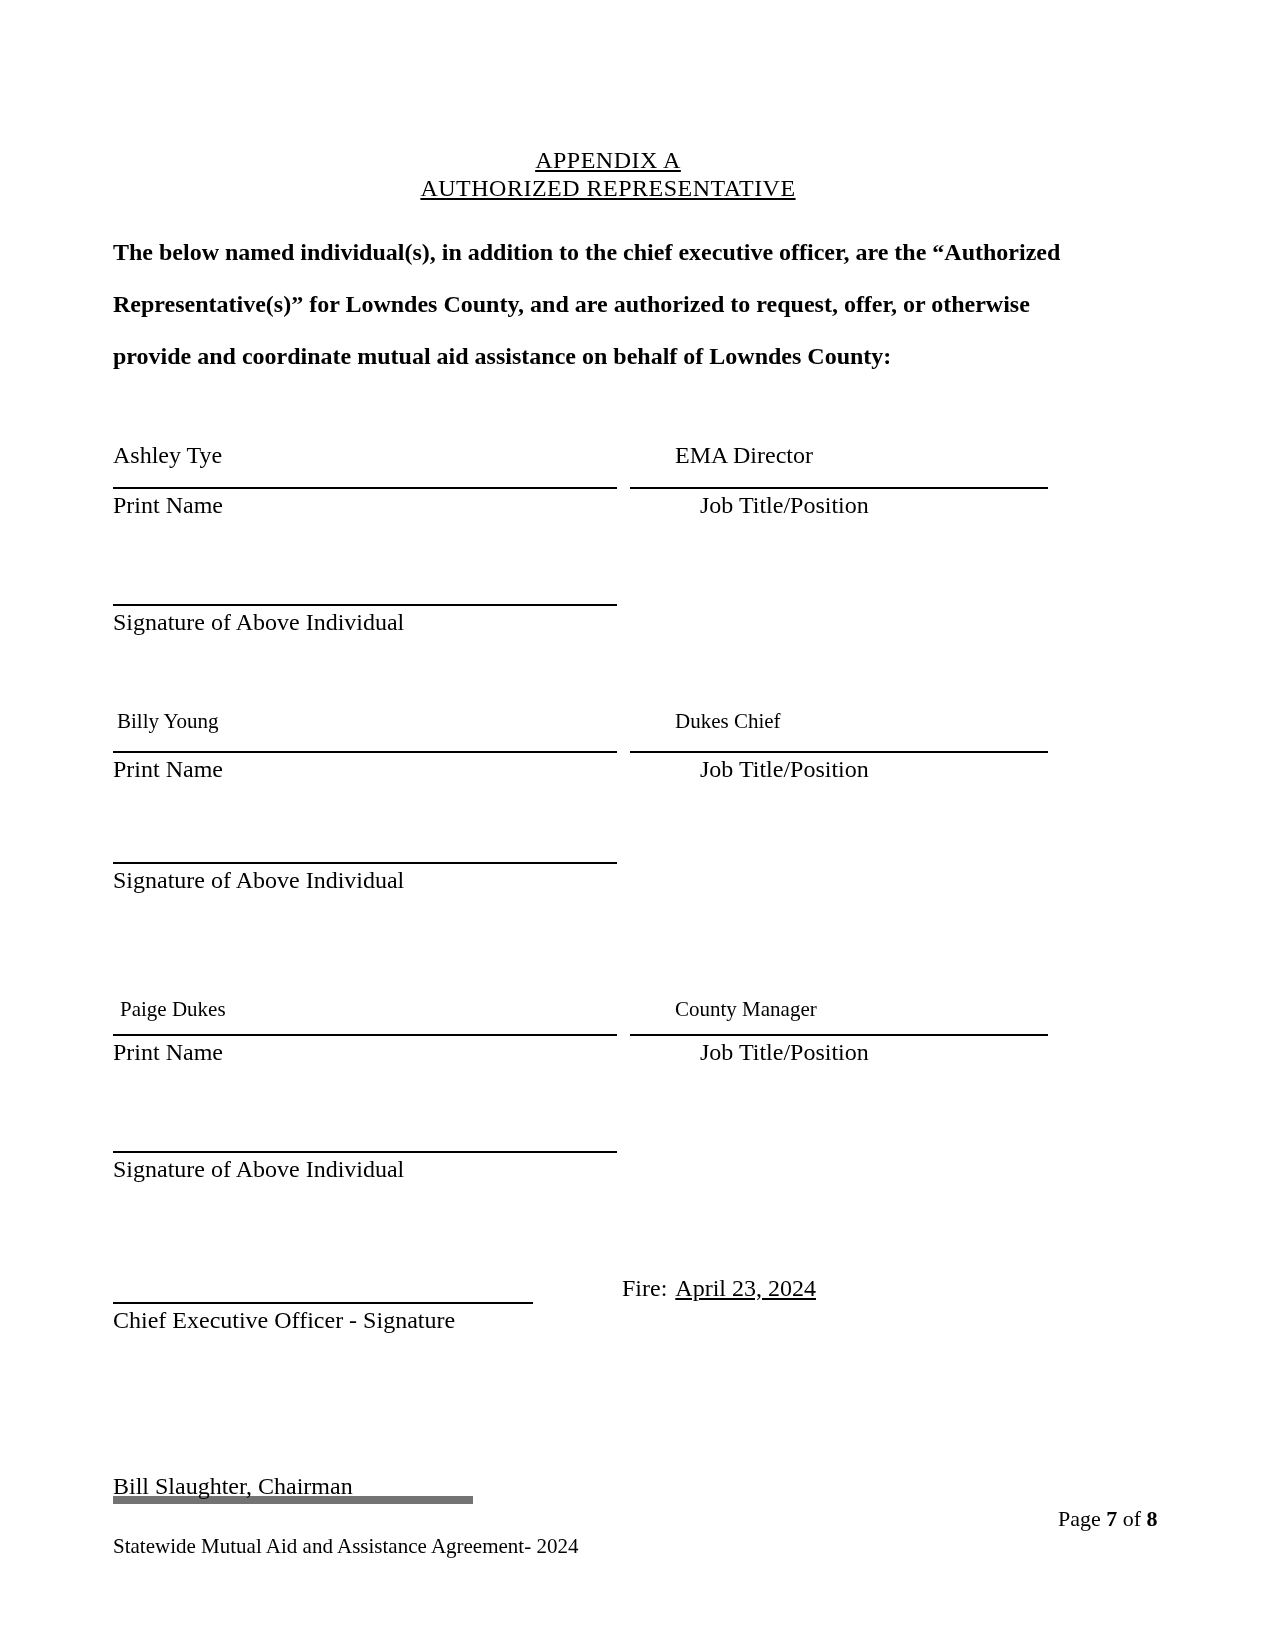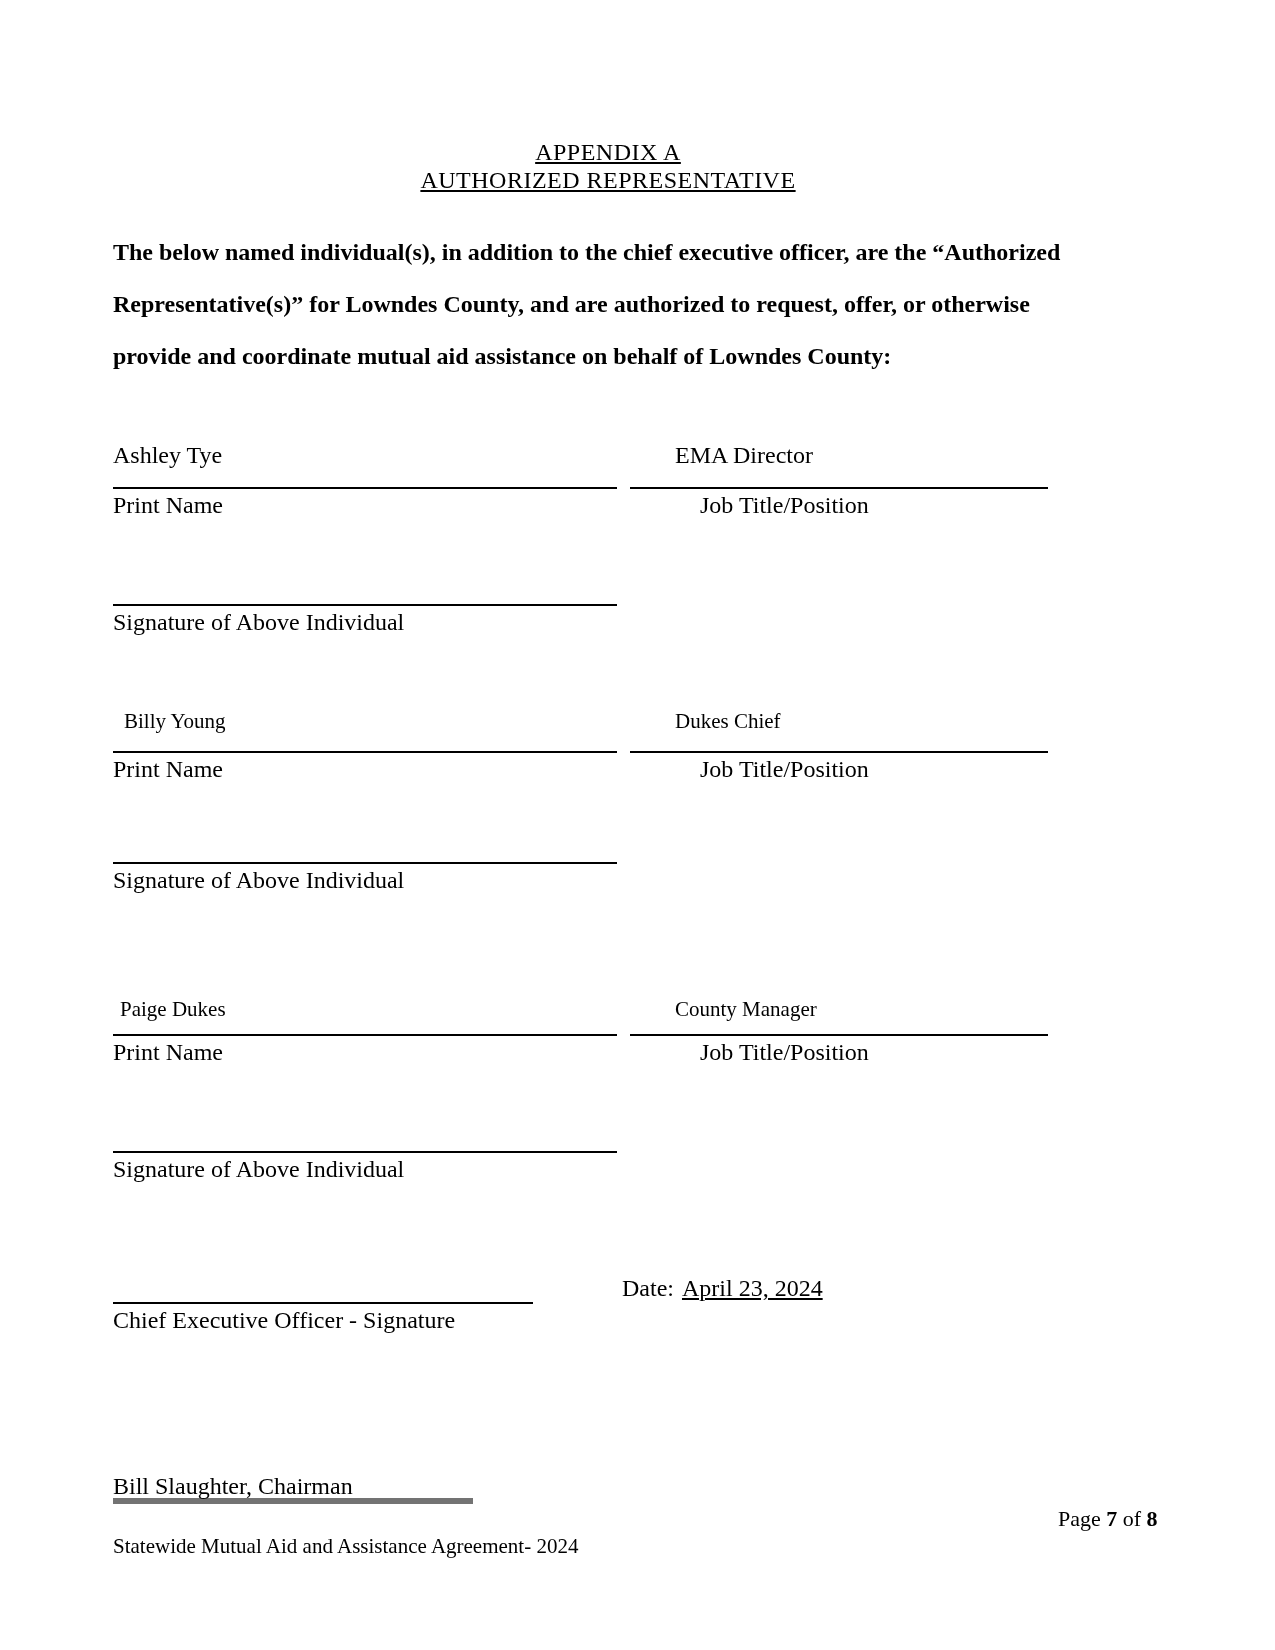--- a/index.html
+++ b/index.html
@@ -14,65 +14,65 @@
   }
   .abs { position: absolute; }
   .t24 { font-size: 24px; line-height: 28px; }
   .t21 { font-size: 21px; line-height: 25px; }
   .t20 { font-size: 21px; line-height: 24px; }
   .t22 { font-size: 22px; line-height: 26px; }
   .title-block { text-align: center; letter-spacing: 0.5px; }
   .title-block .line { text-decoration: underline; }
   .intro { line-height: 52px; text-align: left; font-weight: bold; }
   .hline { border-top: 2px solid #000; height: 0; }
-  .underline-box { border-bottom: 6px solid #737373; }
+  .underline-box { border-bottom: 8px solid #737373; }
   .bold { font-weight: bold; }
   .date-value { text-decoration: underline; padding-left: 8px; padding-right: 4px; }
 </style>
 </head>
 <body>
 
 <div class="page">
 
-  <div class="abs title-block t24" style="left:113px; top:138px; width:990px;">
+  <div class="abs title-block t24" style="left:113px; top:146px; width:990px;">
     <div><span class="line">APPENDIX A</span></div>
     <div><span class="line">AUTHORIZED REPRESENTATIVE</span></div>
   </div>
 
   <div class="abs intro t24" style="left:113px; top:226px; width:995px;">The below named individual(s), in addition to the chief executive officer, are the “Authorized Representative(s)” for Lowndes County, and are authorized to request, offer, or otherwise provide and coordinate mutual aid assistance on behalf of Lowndes County:</div>
 
   <div class="abs t24" style="left:113px; top:441px;">Ashley Tye</div>
   <div class="abs t24" style="left:675px; top:441px;">EMA Director</div>
   <div class="abs hline" style="left:113px; top:487px; width:504px;"></div>
   <div class="abs hline" style="left:630px; top:487px; width:418px;"></div>
   <div class="abs t24" style="left:113px; top:491px;">Print Name</div>
   <div class="abs t24" style="left:700px; top:491px;">Job Title/Position</div>
   <div class="abs hline" style="left:113px; top:604px; width:504px;"></div>
   <div class="abs t24" style="left:113px; top:608px;">Signature of Above Individual</div>
 
-  <div class="abs t21" style="left:124px; top:709px;">Billy Young</div>
+  <div class="abs t21" style="left:117px; top:709px;">Billy Young</div>
   <div class="abs t21" style="left:675px; top:709px;">Dukes Chief</div>
   <div class="abs hline" style="left:113px; top:751px; width:504px;"></div>
   <div class="abs hline" style="left:630px; top:751px; width:418px;"></div>
   <div class="abs t24" style="left:113px; top:755px;">Print Name</div>
   <div class="abs t24" style="left:700px; top:755px;">Job Title/Position</div>
   <div class="abs hline" style="left:113px; top:862px; width:504px;"></div>
   <div class="abs t24" style="left:113px; top:866px;">Signature of Above Individual</div>
 
   <div class="abs t21" style="left:120px; top:997px;">Paige Dukes</div>
   <div class="abs t21" style="left:675px; top:997px;">County Manager</div>
   <div class="abs hline" style="left:113px; top:1034px; width:504px;"></div>
   <div class="abs hline" style="left:630px; top:1034px; width:418px;"></div>
   <div class="abs t24" style="left:113px; top:1038px;">Print Name</div>
   <div class="abs t24" style="left:700px; top:1038px;">Job Title/Position</div>
   <div class="abs hline" style="left:113px; top:1151px; width:504px;"></div>
   <div class="abs t24" style="left:113px; top:1155px;">Signature of Above Individual</div>
 
   <div class="abs t24" style="left:622px; top:1274px;">
-    <span>Date:</span><span class="date-value">April 23, 2024</span>
+    <span>Fire:</span><span class="date-value">April 23, 2024</span>
   </div>
   <div class="abs hline" style="left:113px; top:1302px; width:420px;"></div>
   <div class="abs t24" style="left:113px; top:1306px;">Chief Executive Officer - Signature</div>
 
   <div class="abs underline-box t24" style="left:113px; top:1472px; width:360px; height:32px;">
     <span>Bill Slaughter, Chairman</span>
   </div>
   <div class="abs t20" style="left:113px; top:1534px;">Statewide Mutual Aid and Assistance Agreement- 2024</div>
 
   <div class="abs t22" style="left:1058px; top:1494px;margin-top:12px;">

